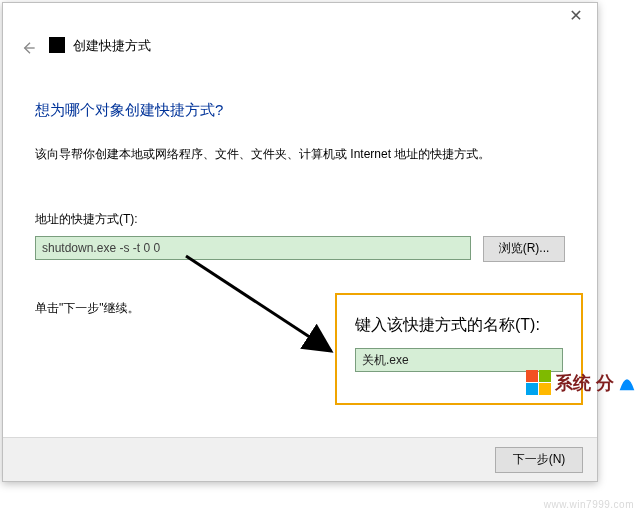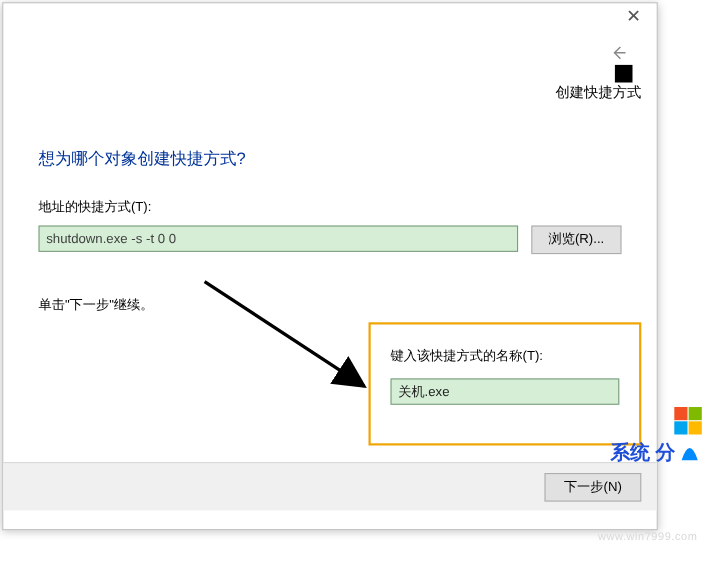--- a/index.html
+++ b/index.html
@@ -35,23 +35,22 @@
     width: 42px;
     height: 28px;
     line-height: 26px;
     text-align: center;
     font-size: 16px;
     color: #555;
     user-select: none;
   }
   .header-row {
     display: flex;
-    align-items: flex-end;
+    align-items: flex-start;
     padding: 6px 14px 2px 14px;
-    flex-direction: column;
   }
   .back-arrow {
     width: 22px;
     height: 22px;
     display: flex;
     align-items: center;
     justify-content: center;
     color: #777;
     margin-right: 10px;
   }
@@ -118,21 +117,21 @@
     left: 332px;
     top: 290px;
     width: 248px;
     height: 112px;
     border: 2px solid #f0a400;
     box-sizing: border-box;
     padding: 20px 18px 10px 18px;
     background: #fff;
   }
   .callout .c-label {
-    font-size: 12px;
+    font-size: 16px;
     margin-bottom: 10px;
   }
   .callout .c-input {
     height: 22px;
     line-height: 22px;
     padding: 0 6px;
     border: 1px solid #7a9e7e;
     background: #d6eed6;
     font-size: 12px;
     color: #222;
@@ -143,21 +142,21 @@
     position: absolute;
     left: 178px;
     top: 248px;
     pointer-events: none;
   }
   
   .footer {
     position: absolute;
     left: 0;
     right: 0;
-    bottom: 17px;
+    bottom: 0;
     height: 44px;
     border-top: 1px solid #d9d9d9;
     background: #f0f0f0;
     display: flex;
     align-items: center;
     justify-content: flex-end;
     padding: 0 14px;
     box-sizing: border-box;
   }
   .footer .btn {
@@ -169,26 +168,26 @@
     text-align: center;
     line-height: 22px;
     user-select: none;
   }
   
   .watermark {
     position: absolute;
     right: 2px;
     top: 370px;
     display: flex;
-    flex-direction: column;
+    flex-direction: row;
     align-items: flex-end;
     gap: 4px;
     font-size: 18px;
     font-weight: 700;
-    color: #1d4ed8;
+    color: #7f1d1d;
     pointer-events: none;
   }
   .watermark .ms-logo {
     display: grid;
     grid-template-columns: 12px 12px;
     grid-template-rows: 12px 12px;
     gap: 1px;
   }
   .ms-logo span:nth-child(1){ background:#f25022;}
   .ms-logo span:nth-child(2){ background:#7fba00;}
@@ -196,21 +195,21 @@
   .ms-logo span:nth-child(4){ background:#ffb900;}
   .brand-row { display:flex; align-items:center; gap:2px; }
   .brand-glyph {
     width: 22px;
     height: 22px;
     color:#008cff;
   }
   .site-url {
     position: absolute;
     right: 6px;
-    bottom: 18px;
+    bottom: 2px;
     font-size: 10px;
     color: #d9d9d9;
     letter-spacing: 0.5px;
     font-family: "Segoe UI", sans-serif;
   }
 </style>
 </head>
 <body>
 
 <div class="window">
@@ -225,20 +224,21 @@
         <path d="M15 4 L7 12 L15 20"></path>
         <path d="M7 12 H22"></path>
       </svg>
     </div>
     <div class="wiz-icon"></div>
     <div class="wiz-title">创建快捷方式</div>
   </div>
 
   <div class="content">
     <div class="question">想为哪个对象创建快捷方式?</div>
+    <div class="desc">该向导帮你创建本地或网络程序、文件、文件夹、计算机或 Internet 地址的快捷方式。</div>
 
     <div class="label">地址的快捷方式(T):</div>
     <div class="loc-row">
       <div class="loc-input">shutdown.exe -s -t 0 0</div>
       <div class="browse-btn">浏览(R)...</div>
     </div>
 
     <div class="continue">单击"下一步"继续。</div>
   </div>
 

